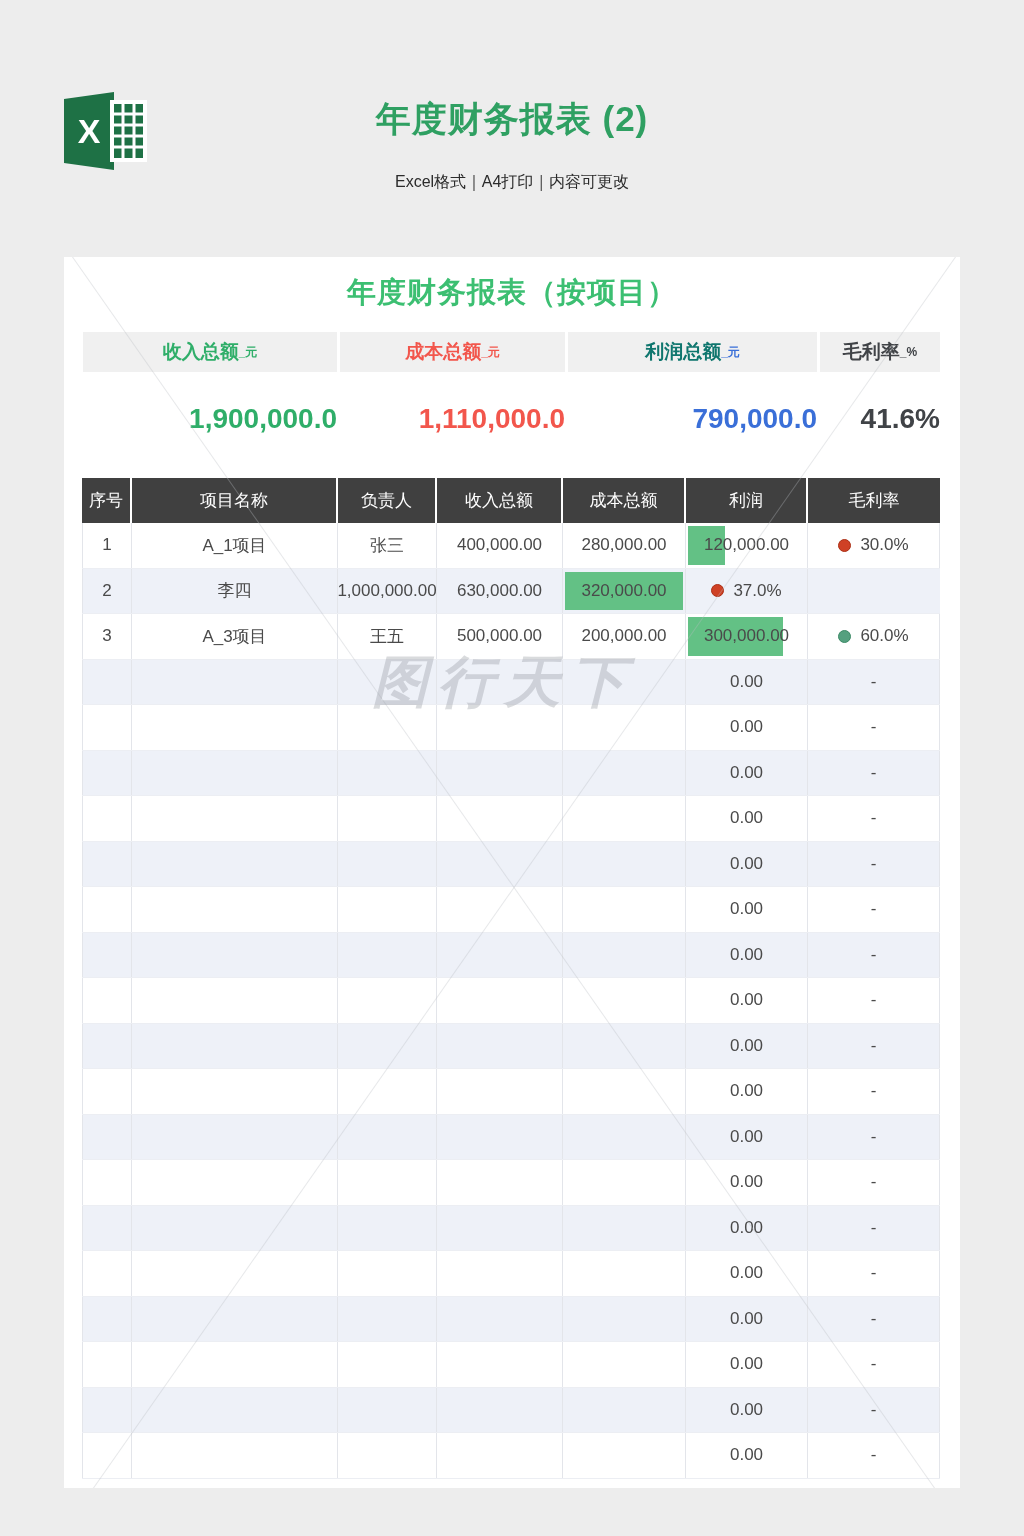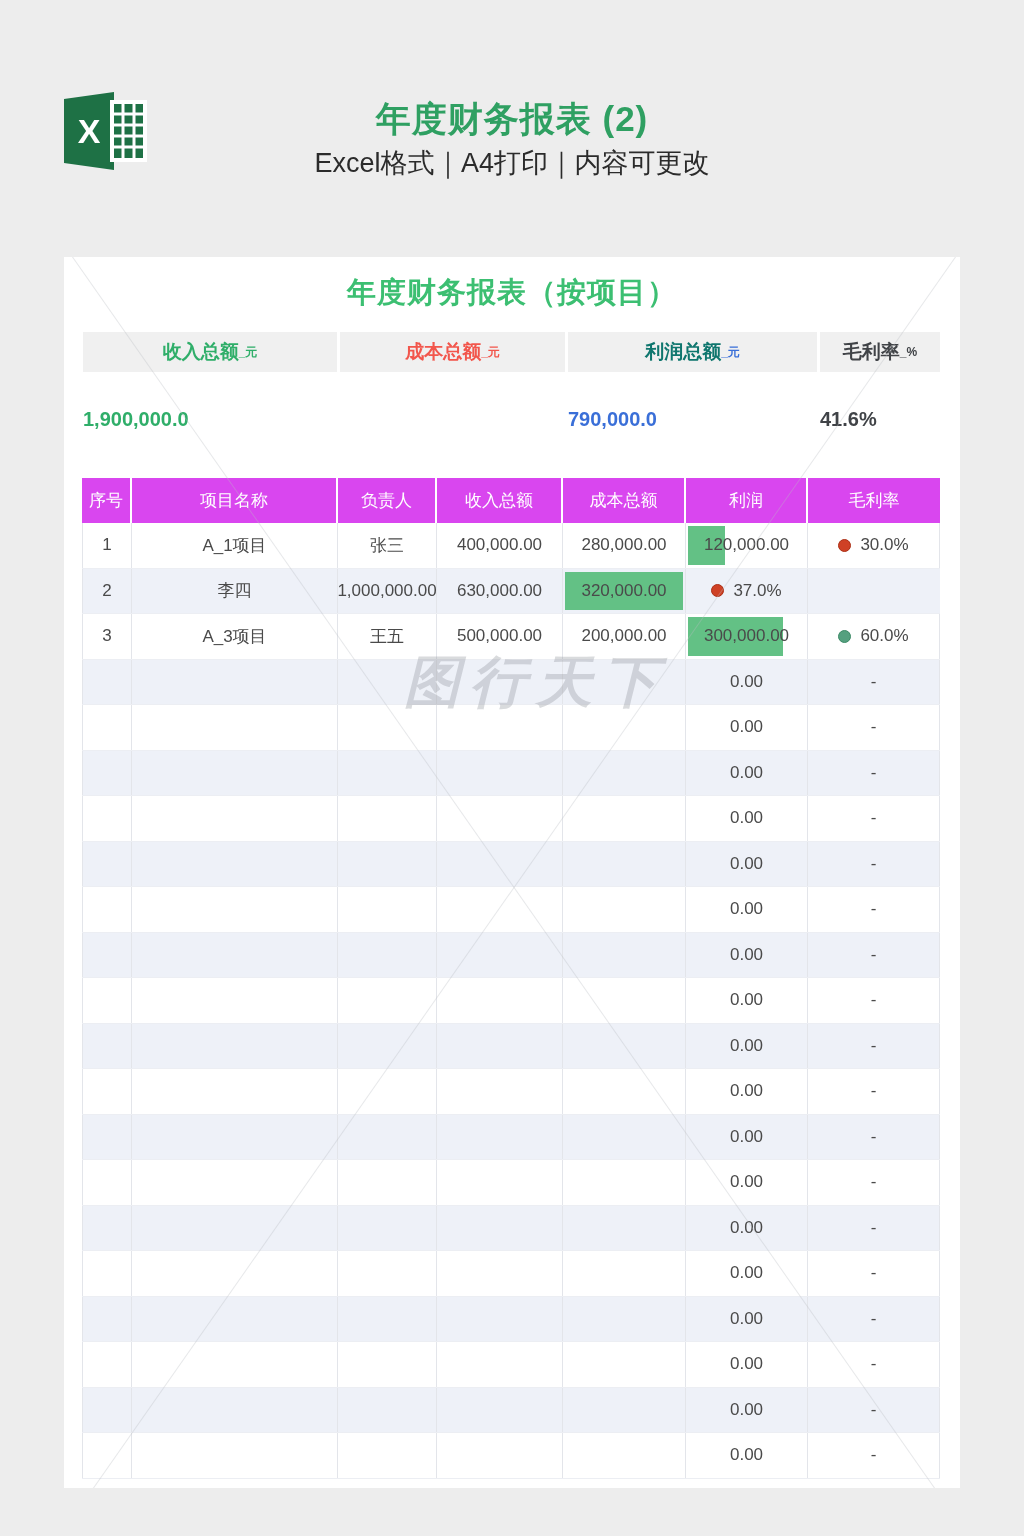--- a/index.html
+++ b/index.html
@@ -11,48 +11,48 @@
     overflow:hidden;
   }
   
   .excel-icon{position:absolute;left:64px;top:92px;width:84px;height:78px;}
   .page-title{
     position:absolute;left:0;top:96px;width:100%;
     text-align:center;font-size:35px;font-weight:700;color:#2fa062;
     letter-spacing:1px;
   }
   .page-subtitle{
-    position:absolute;left:0;top:145px;width:100%;
-    text-align:center;font-size:27px;color:#2b2b2b;
+    position:absolute;left:0;top:172px;width:100%;
+    text-align:center;font-size:16px;color:#2b2b2b;
   }
   
   .card{
     position:absolute;left:64px;top:257px;width:896px;height:1231px;
     background:#ffffff;overflow:hidden;
   }
   .card-title{
     position:absolute;left:0;top:16px;width:100%;
     text-align:center;font-size:29px;font-weight:700;color:#3cbf72;
     letter-spacing:1px;
   }
   
   .sum-box{position:absolute;top:75px;height:40px;background:#f0f0f0;
     display:flex;align-items:center;justify-content:center;}
   .sum-label{font-size:19px;font-weight:700;}
   .sum-suffix{font-size:12px;font-weight:700;}
   .sum-value{position:absolute;top:138px;height:48px;line-height:48px;
-    text-align:left;font-size:20px;font-weight:700;}
+    text-align:right;font-size:28px;font-weight:700;}
   .b1{left:19px;width:254px;} .b2{left:276px;width:225px;}
   .b3{left:504px;width:249px;} .b4{left:756px;width:120px;}
   
   .table{position:absolute;left:18px;top:221px;width:858px;}
   .thead,.trow{display:grid;grid-template-columns:50px 206px 99px 126px 123px 122px 132px;}
   .thead{height:45px;}
   .hcell{
-    background:#d946ef;color:#ffffff;font-size:17px;
+    background:#404040;color:#ffffff;font-size:17px;
     display:flex;align-items:center;justify-content:center;
     border-right:2px solid #ffffff;box-sizing:border-box;
   }
   .hcell:last-child{border-right:none;}
   .trow{height:45.5px;background:#ffffff;border-bottom:1px solid #eceef3;box-sizing:border-box;}
   .trow.alt{background:#eef1f8;}
   .tcell{
     font-size:17px;color:#4a4a4a;
     display:flex;align-items:center;justify-content:center;
     border-right:1px solid #e3e5ea;box-sizing:border-box;
@@ -60,21 +60,21 @@
   }
   .trow .tcell:first-child{border-left:1px solid #e3e5ea;}
   .profit-bar{position:absolute;left:2px;top:3px;bottom:3px;z-index:0;}
   .profit-text{position:relative;z-index:1;}
   .margin-dot{width:13px;height:13px;border-radius:50%;margin-right:9px;box-sizing:border-box;}
   
   .watermark-text{
     position:absolute;left:308px;top:388px;z-index:5;
     font-family:"DejaVu Serif","Liberation Serif",serif;font-style:italic;font-weight:700;
     font-size:56px;color:#8f939b;opacity:0.33;letter-spacing:10px;
-    pointer-events:none;white-space:nowrap;margin-left:32px;
+    pointer-events:none;white-space:nowrap;
   }
   .diag-line{
     position:absolute;width:1800px;height:1px;background:#b9bcc2;opacity:0.35;
     left:-450px;top:630px;pointer-events:none;z-index:4;
   }
   .diag-a{transform:rotate(55deg);}
   .diag-b{transform:rotate(-55deg);}
 </style>
 </head>
 <body>
@@ -107,20 +107,21 @@
   <div class="sum-box b3">
     <span class="sum-label" style="color: #0f766e; font-family: Liberation Serif, serif;">利润总额</span>
       <span class="sum-label sum-suffix" style="color: rgb(58, 111, 216);">_元</span>
   </div>
   <div class="sum-box b4">
     <span class="sum-label" style="color: rgb(64, 67, 71);">毛利率</span>
       <span class="sum-label sum-suffix" style="color: rgb(64, 67, 71);">_%</span>
   </div>
 
   <div class="sum-value b1" style="color: rgb(47, 174, 105);">1,900,000.0</div>
+  <div class="sum-value b2" style="color: rgb(242, 86, 76);">1,110,000.0</div>
   <div class="sum-value b3" style="color: rgb(58, 111, 216);">790,000.0</div>
   <div class="sum-value b4" style="color: rgb(64, 67, 71);">41.6%</div>
 
   <div class="table">
     <div class="thead">
       <div class="hcell">序号</div>
       <div class="hcell">项目名称</div>
       <div class="hcell">负责人</div>
       <div class="hcell">收入总额</div>
       <div class="hcell">成本总额</div>

